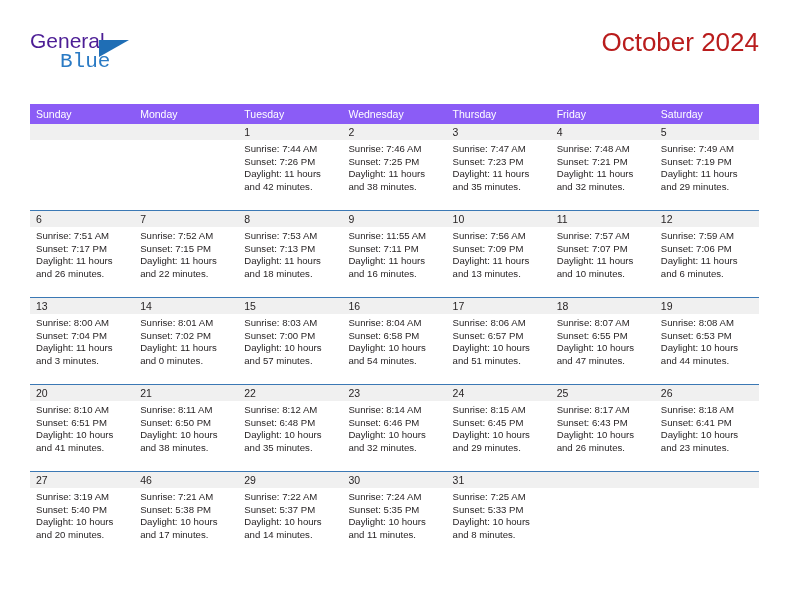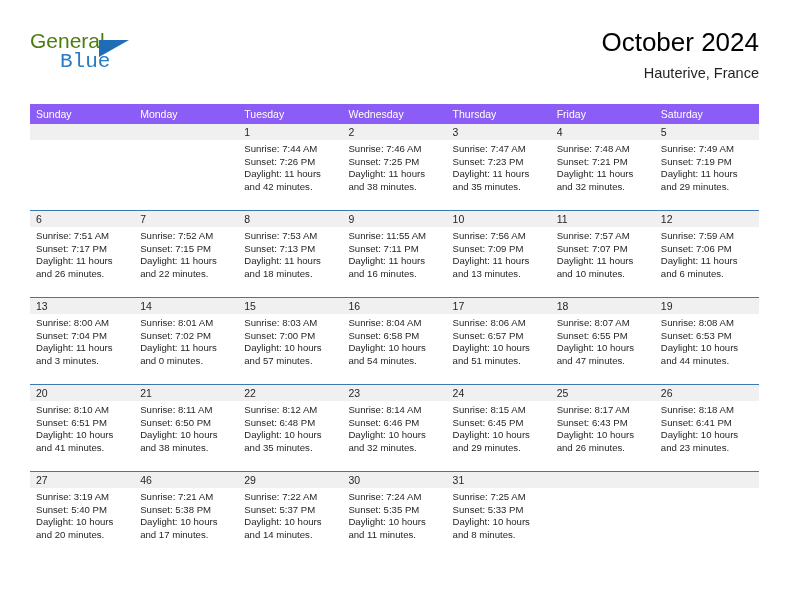--- a/index.html
+++ b/index.html
@@ -37,21 +37,21 @@
     top: 2px;
     width: 150px;
     height: 52px;
   }
   .brand-general {
     position: absolute;
     left: 0;
     top: 0;
     font-size: 21px;
     letter-spacing: 0px;
-    color: #4d7c0f;
+    color: #4c1d95;
     font-family: "Liberation Sans", sans-serif;
     line-height: 1;
   }
   .brand-blue {
     position: absolute;
     left: 30px;
     top: 21px;
     font-size: 21px;
     color: #2a7ac4;
     font-family: Liberation Mono, monospace;
@@ -69,21 +69,21 @@
 
   .title-block {
     position: absolute;
     right: 0;
     top: 0;
     text-align: right;
   }
   .cal-title {
     font-size: 26px;
     font-weight: normal;
-    color: #000000;
+    color: #b91c1c;
     line-height: 1.15;
     white-space: nowrap;
   }
   .cal-subtitle {
     margin-top: 7px;
     font-size: 14.5px;
     font-weight: normal;
     color: #231f20;
     line-height: 1.15;
     white-space: nowrap;
@@ -159,21 +159,20 @@
   <div class="topbar">
 
     <div class="brand">
       <span class="brand-general">General</span>
       <span class="brand-tri"></span>
       <span class="brand-blue">Blue</span>
     </div>
 
     <div class="title-block">
       <div class="cal-title">October 2024</div>
-      <div class="cal-subtitle">Hauterive, France</div>
     </div>
 
   </div>
 
   <table class="calendar">
     <thead>
       <tr>
         <th>Sunday</th>
         <th>Monday</th>
         <th>Tuesday</th>

